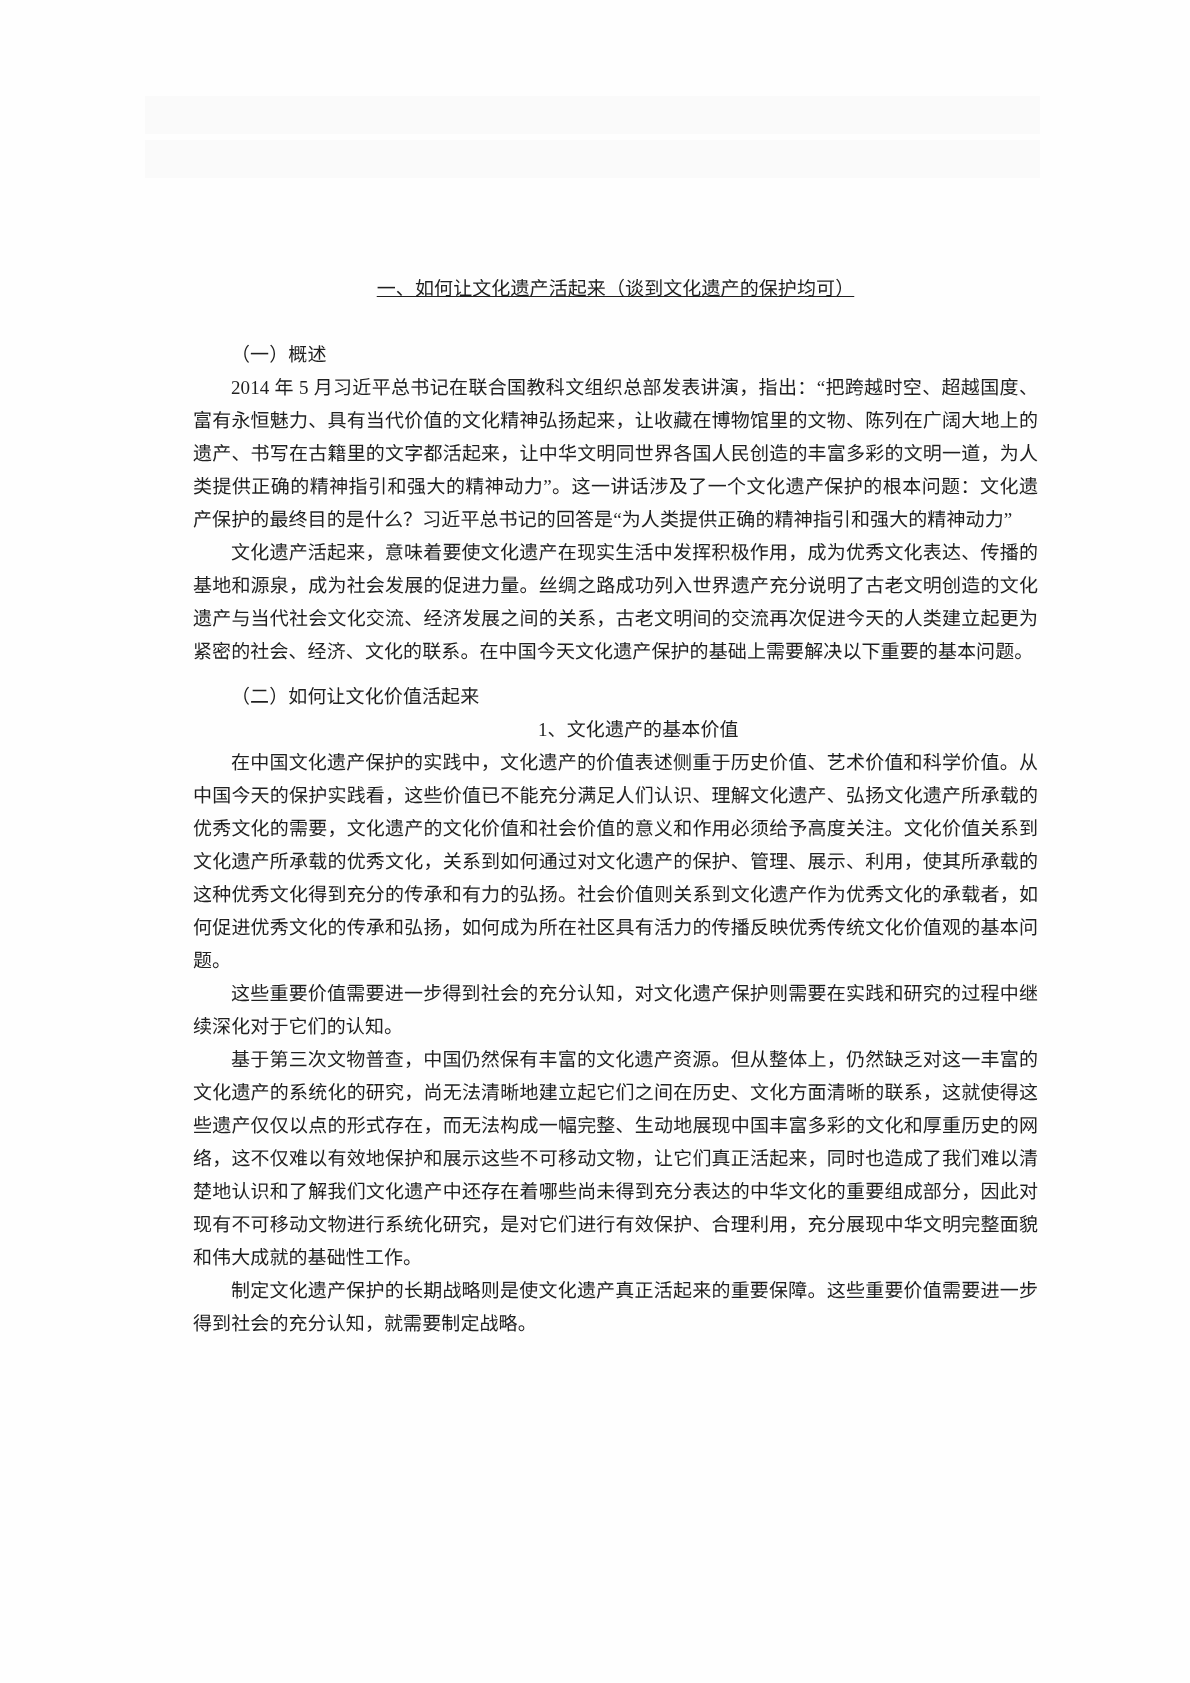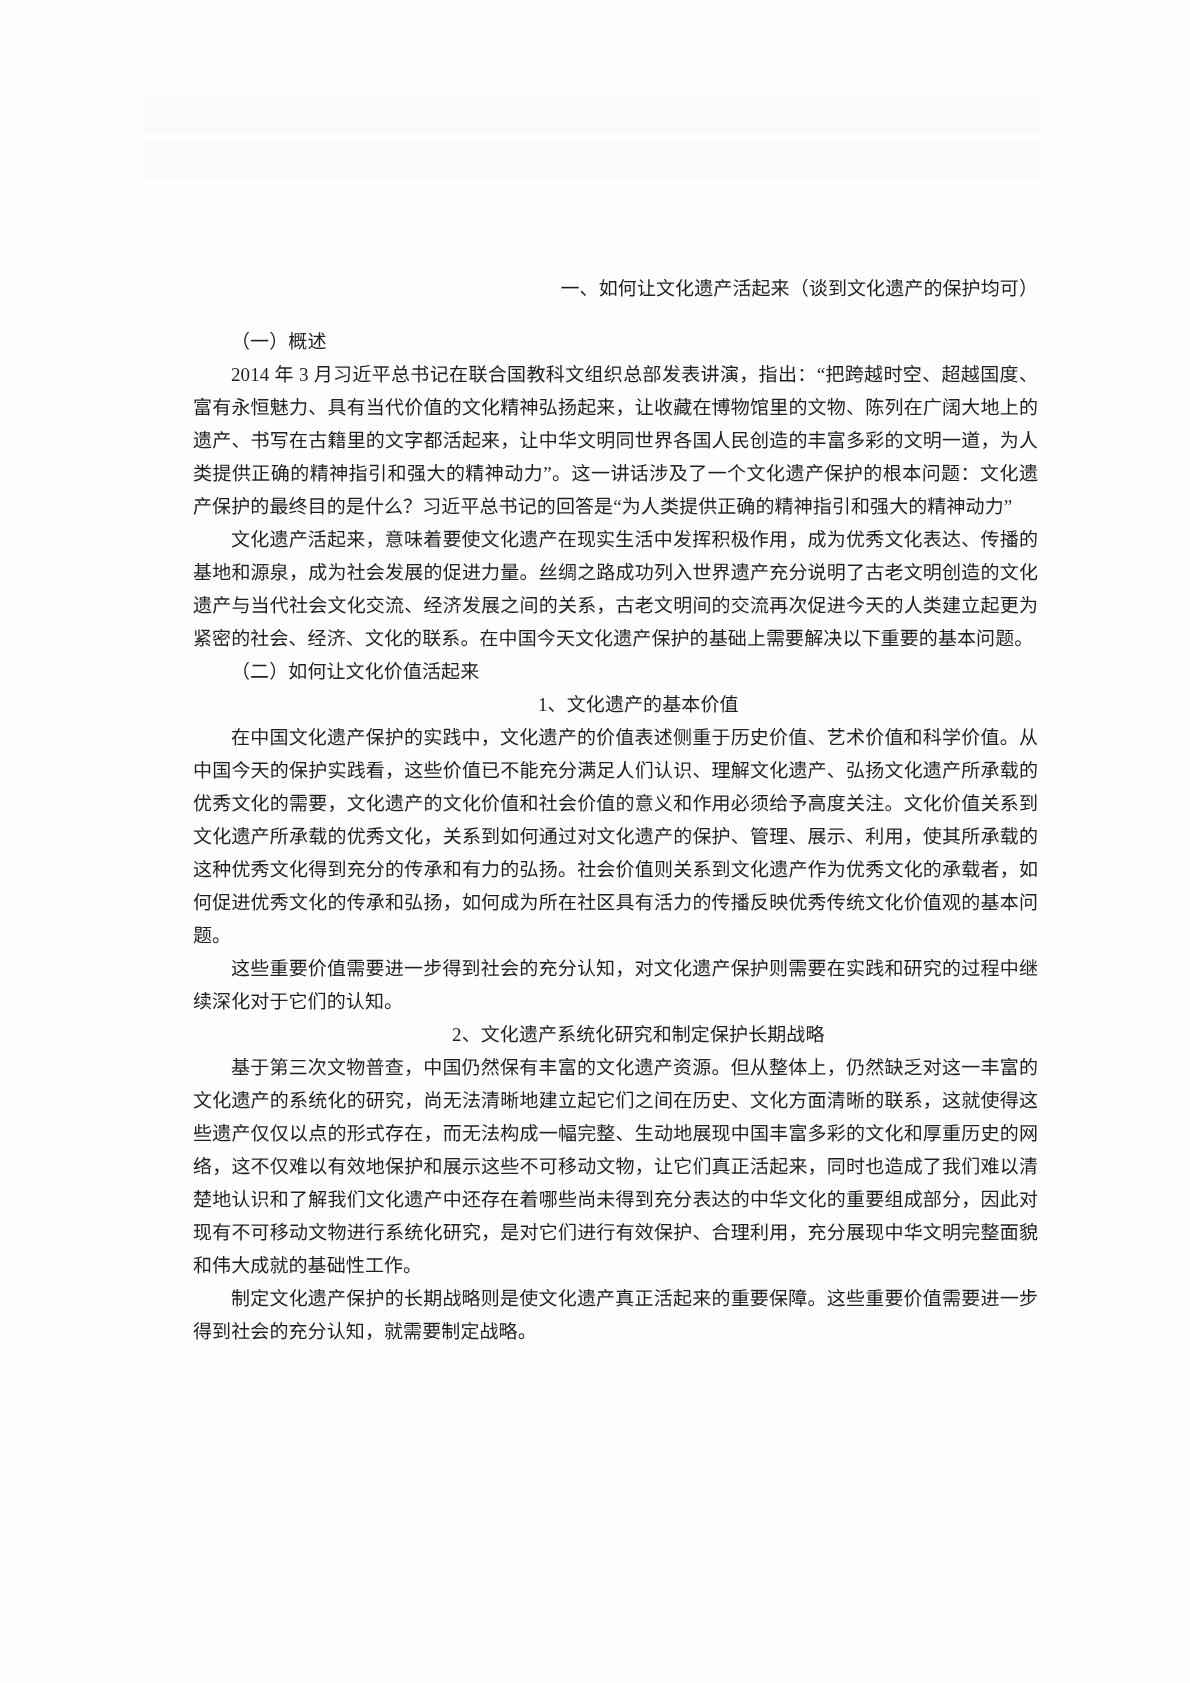--- a/index.html
+++ b/index.html
@@ -38,27 +38,29 @@
     color: #1f1f1f;
     font-size: 19px;
     line-height: 33px;
     text-align: justify;
     text-justify: inter-character;
     letter-spacing: 0.1px;
   }
 
   .doc-title {
     text-indent: 0;
-    margin-bottom: 20px; 
-    text-align: right;
+    margin-bottom: 33px; 
+    text-align: center;
+    text-decoration: underline;
   }
 
   .heading {
     text-indent: 2em;
     text-align: left;
+    margin-top: 12px;
   }
 
   .subheading {
     text-indent: 2.4em;
     text-align: center;
   }
 
   .para {
     text-indent: 2em;
   }
@@ -69,32 +71,31 @@
 <div class="page">
 
   <div class="artifact artifact-1"></div>
   <div class="artifact artifact-2"></div>
 
   <div class="text-column">
     <p class="doc-title">一、如何让文化遗产活起来（谈到文化遗产的保护均可）</p>
 
     <p class="heading">（一）概述</p>
 
-    <p class="para">2014 年 3 月习近平总书记在联合国教科文组织总部发表讲演，指出：“把跨越时空、超越国度、富有永恒魅力、具有当代价值的文化精神弘扬起来，让收藏在博物馆里的文物、陈列在广阔大地上的遗产、书写在古籍里的文字都活起来，让中华文明同世界各国人民创造的丰富多彩的文明一道，为人类提供正确的精神指引和强大的精神动力”。这一讲话涉及了一个文化遗产保护的根本问题：文化遗产保护的最终目的是什么？习近平总书记的回答是“为人类提供正确的精神指引和强大的精神动力”</p>
+    <p class="para">2014 年 5 月习近平总书记在联合国教科文组织总部发表讲演，指出：“把跨越时空、超越国度、富有永恒魅力、具有当代价值的文化精神弘扬起来，让收藏在博物馆里的文物、陈列在广阔大地上的遗产、书写在古籍里的文字都活起来，让中华文明同世界各国人民创造的丰富多彩的文明一道，为人类提供正确的精神指引和强大的精神动力”。这一讲话涉及了一个文化遗产保护的根本问题：文化遗产保护的最终目的是什么？习近平总书记的回答是“为人类提供正确的精神指引和强大的精神动力”</p>
 
     <p class="para">文化遗产活起来，意味着要使文化遗产在现实生活中发挥积极作用，成为优秀文化表达、传播的基地和源泉，成为社会发展的促进力量。丝绸之路成功列入世界遗产充分说明了古老文明创造的文化遗产与当代社会文化交流、经济发展之间的关系，古老文明间的交流再次促进今天的人类建立起更为紧密的社会、经济、文化的联系。在中国今天文化遗产保护的基础上需要解决以下重要的基本问题。</p>
 
     <p class="heading">（二）如何让文化价值活起来</p>
 
     <p class="subheading">1、文化遗产的基本价值</p>
 
     <p class="para">在中国文化遗产保护的实践中，文化遗产的价值表述侧重于历史价值、艺术价值和科学价值。从中国今天的保护实践看，这些价值已不能充分满足人们认识、理解文化遗产、弘扬文化遗产所承载的优秀文化的需要，文化遗产的文化价值和社会价值的意义和作用必须给予高度关注。文化价值关系到文化遗产所承载的优秀文化，关系到如何通过对文化遗产的保护、管理、展示、利用，使其所承载的这种优秀文化得到充分的传承和有力的弘扬。社会价值则关系到文化遗产作为优秀文化的承载者，如何促进优秀文化的传承和弘扬，如何成为所在社区具有活力的传播反映优秀传统文化价值观的基本问题。</p>
 
     <p class="para">这些重要价值需要进一步得到社会的充分认知，对文化遗产保护则需要在实践和研究的过程中继续深化对于它们的认知。</p>
 
-    <p class="subheading">2、文化遗产系统化研究和制定保护长期战略</p>
 
     <p class="para">基于第三次文物普查，中国仍然保有丰富的文化遗产资源。但从整体上，仍然缺乏对这一丰富的文化遗产的系统化的研究，尚无法清晰地建立起它们之间在历史、文化方面清晰的联系，这就使得这些遗产仅仅以点的形式存在，而无法构成一幅完整、生动地展现中国丰富多彩的文化和厚重历史的网络，这不仅难以有效地保护和展示这些不可移动文物，让它们真正活起来，同时也造成了我们难以清楚地认识和了解我们文化遗产中还存在着哪些尚未得到充分表达的中华文化的重要组成部分，因此对现有不可移动文物进行系统化研究，是对它们进行有效保护、合理利用，充分展现中华文明完整面貌和伟大成就的基础性工作。</p>
 
     <p class="para">制定文化遗产保护的长期战略则是使文化遗产真正活起来的重要保障。这些重要价值需要进一步得到社会的充分认知，就需要制定战略。</p>
   </div>
 
 </div>
 
 </body></html>

